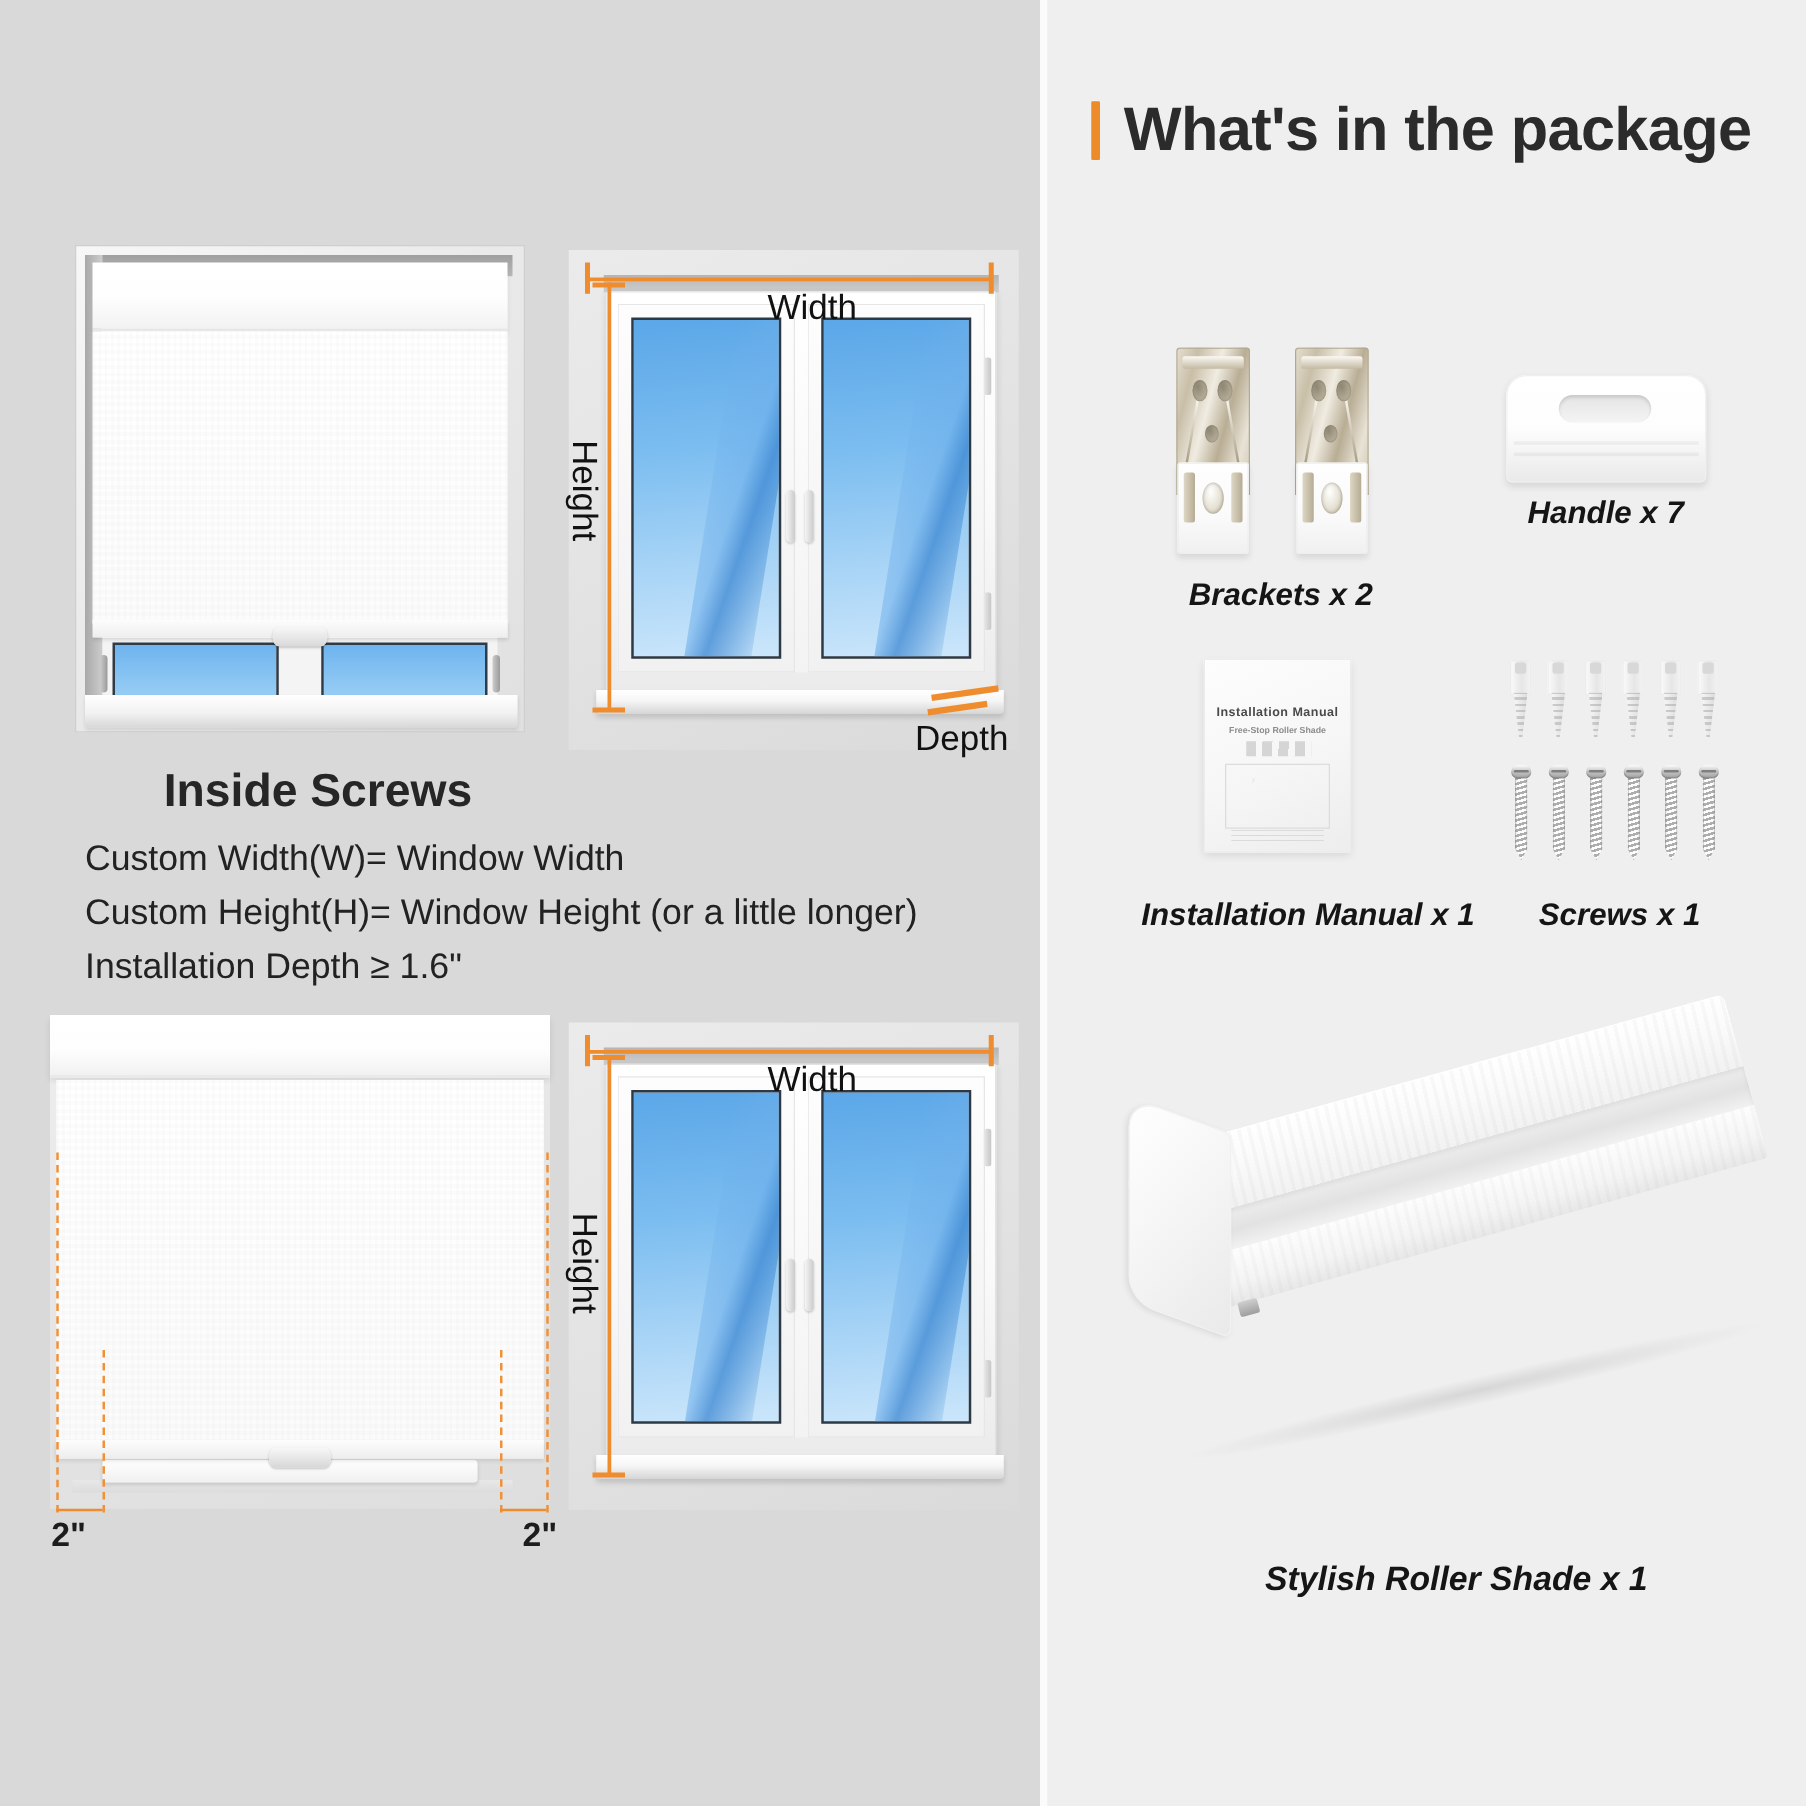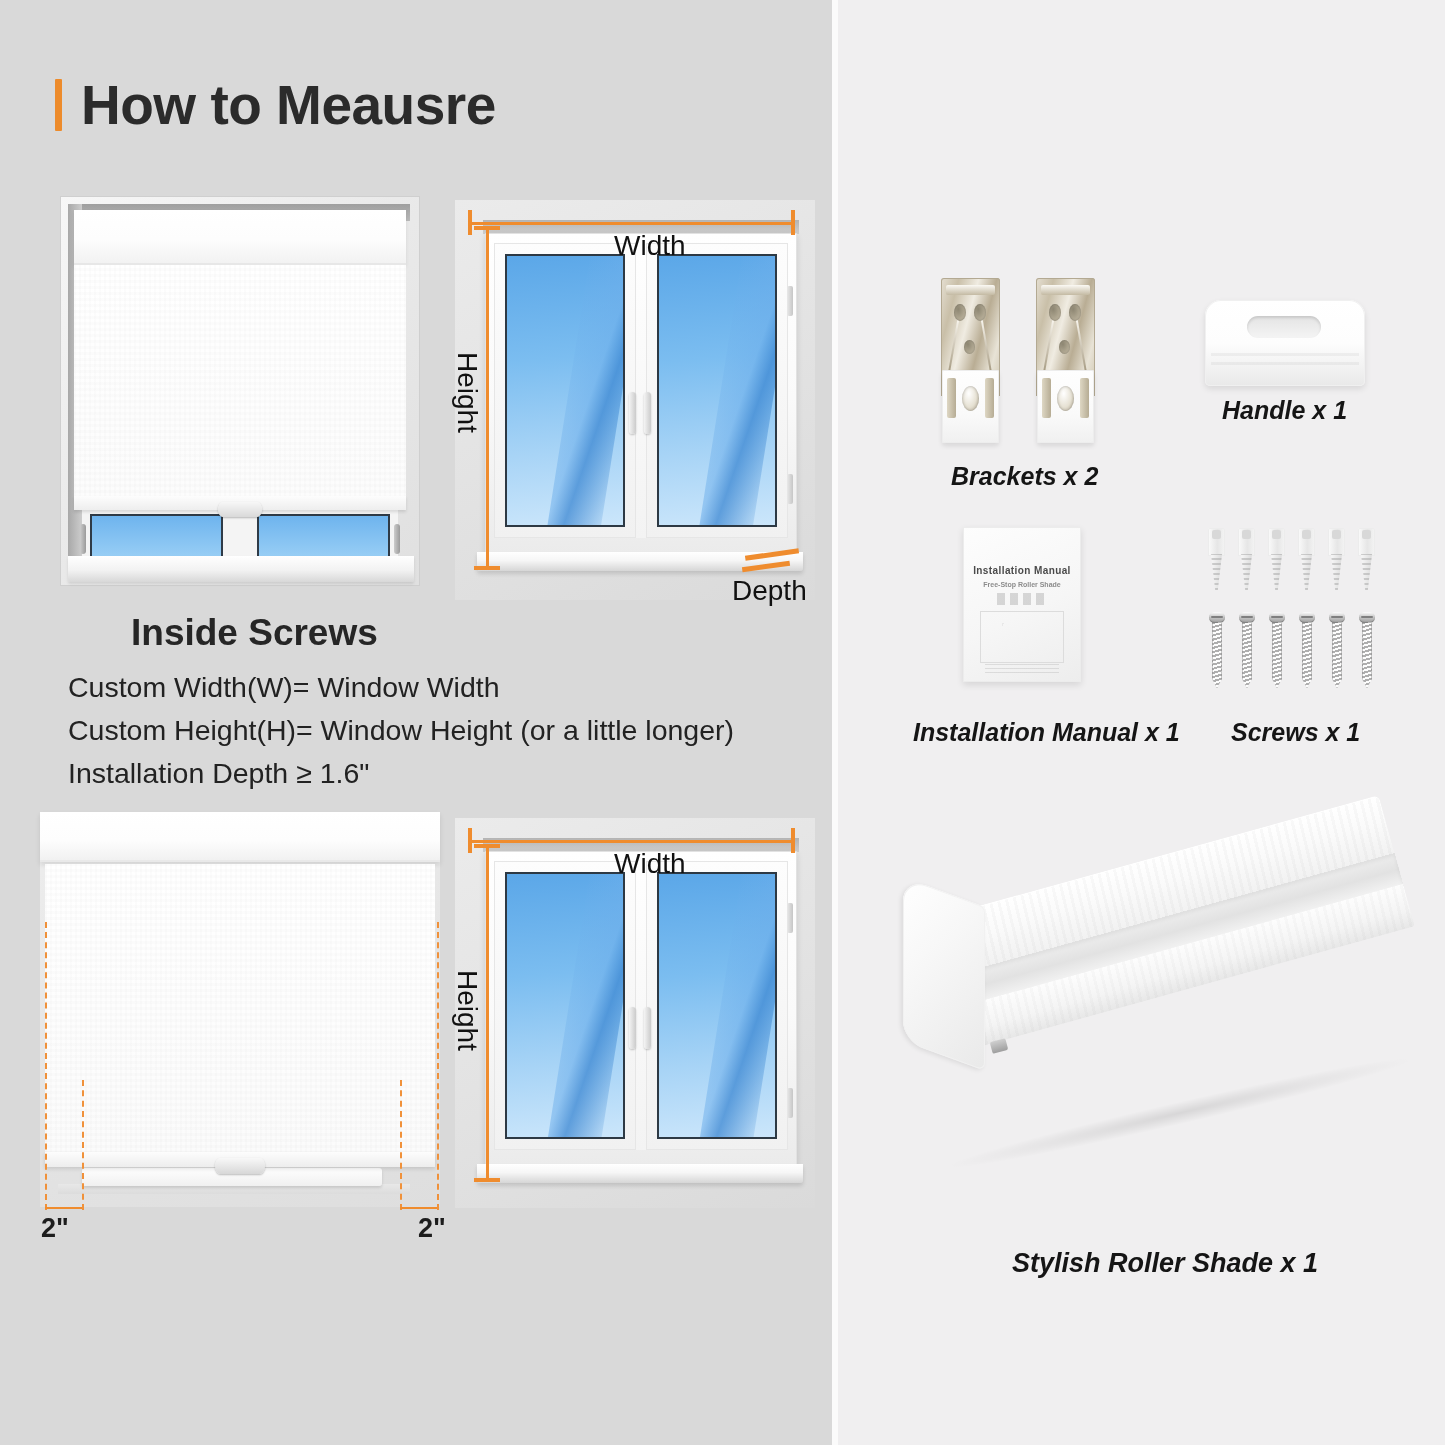--- a/index.html
+++ b/index.html
@@ -448,25 +448,25 @@
 </style>
 </head>
 <body>
 
 <div id="root">
 
   <div class="panel-left"></div>
   <div class="panel-divider"></div>
   <div class="panel-right"></div>
 
-  <div class="heading" id="heading-left">
+
+  <div class="heading" id="heading-right">
     <span class="accent-bar"></span>
-    <span class="heading-text">How to Meausre</span>
-  </div>
-
+    <span class="heading-text">What's in the package</span>
+  </div>
 
   <div id="illo-inside">
     <div class="outer-frame"></div>
     <div class="reveal-top"></div>
     <div class="reveal-left"></div>
     <div class="inner-box"></div>
     <div class="cassette"></div>
     <div class="fabric"></div>
     <div class="glass-row">
       <div class="pane"></div>
@@ -598,21 +598,21 @@
     <div class="ovalhole"></div>
   </div>
   <div class="pkg-label" style="left:951px; top:462px;">Brackets x 2</div>
 
   <div id="handle-shape">
     <div class="cap"></div>
     <div class="slot"></div>
     <div class="groove1"></div>
     <div class="groove2"></div>
   </div>
-  <div class="pkg-label" style="left:1222px; top:396px;">Handle x 1</div>
+  <div class="pkg-label" style="left:1222px; top:396px;">Handle x 7</div>
 
   <div id="manual-shape">
     <div class="m-title">Installation Manual</div>
     <div class="m-sub">Free-Stop Roller Shade</div>
     <div class="m-scribble"></div>
     <div class="m-frame"></div>
     <div class="m-foot"></div>
   </div>
   <div class="pkg-label" style="left:913px; top:718px;">Installation Manual x 1</div>
 

